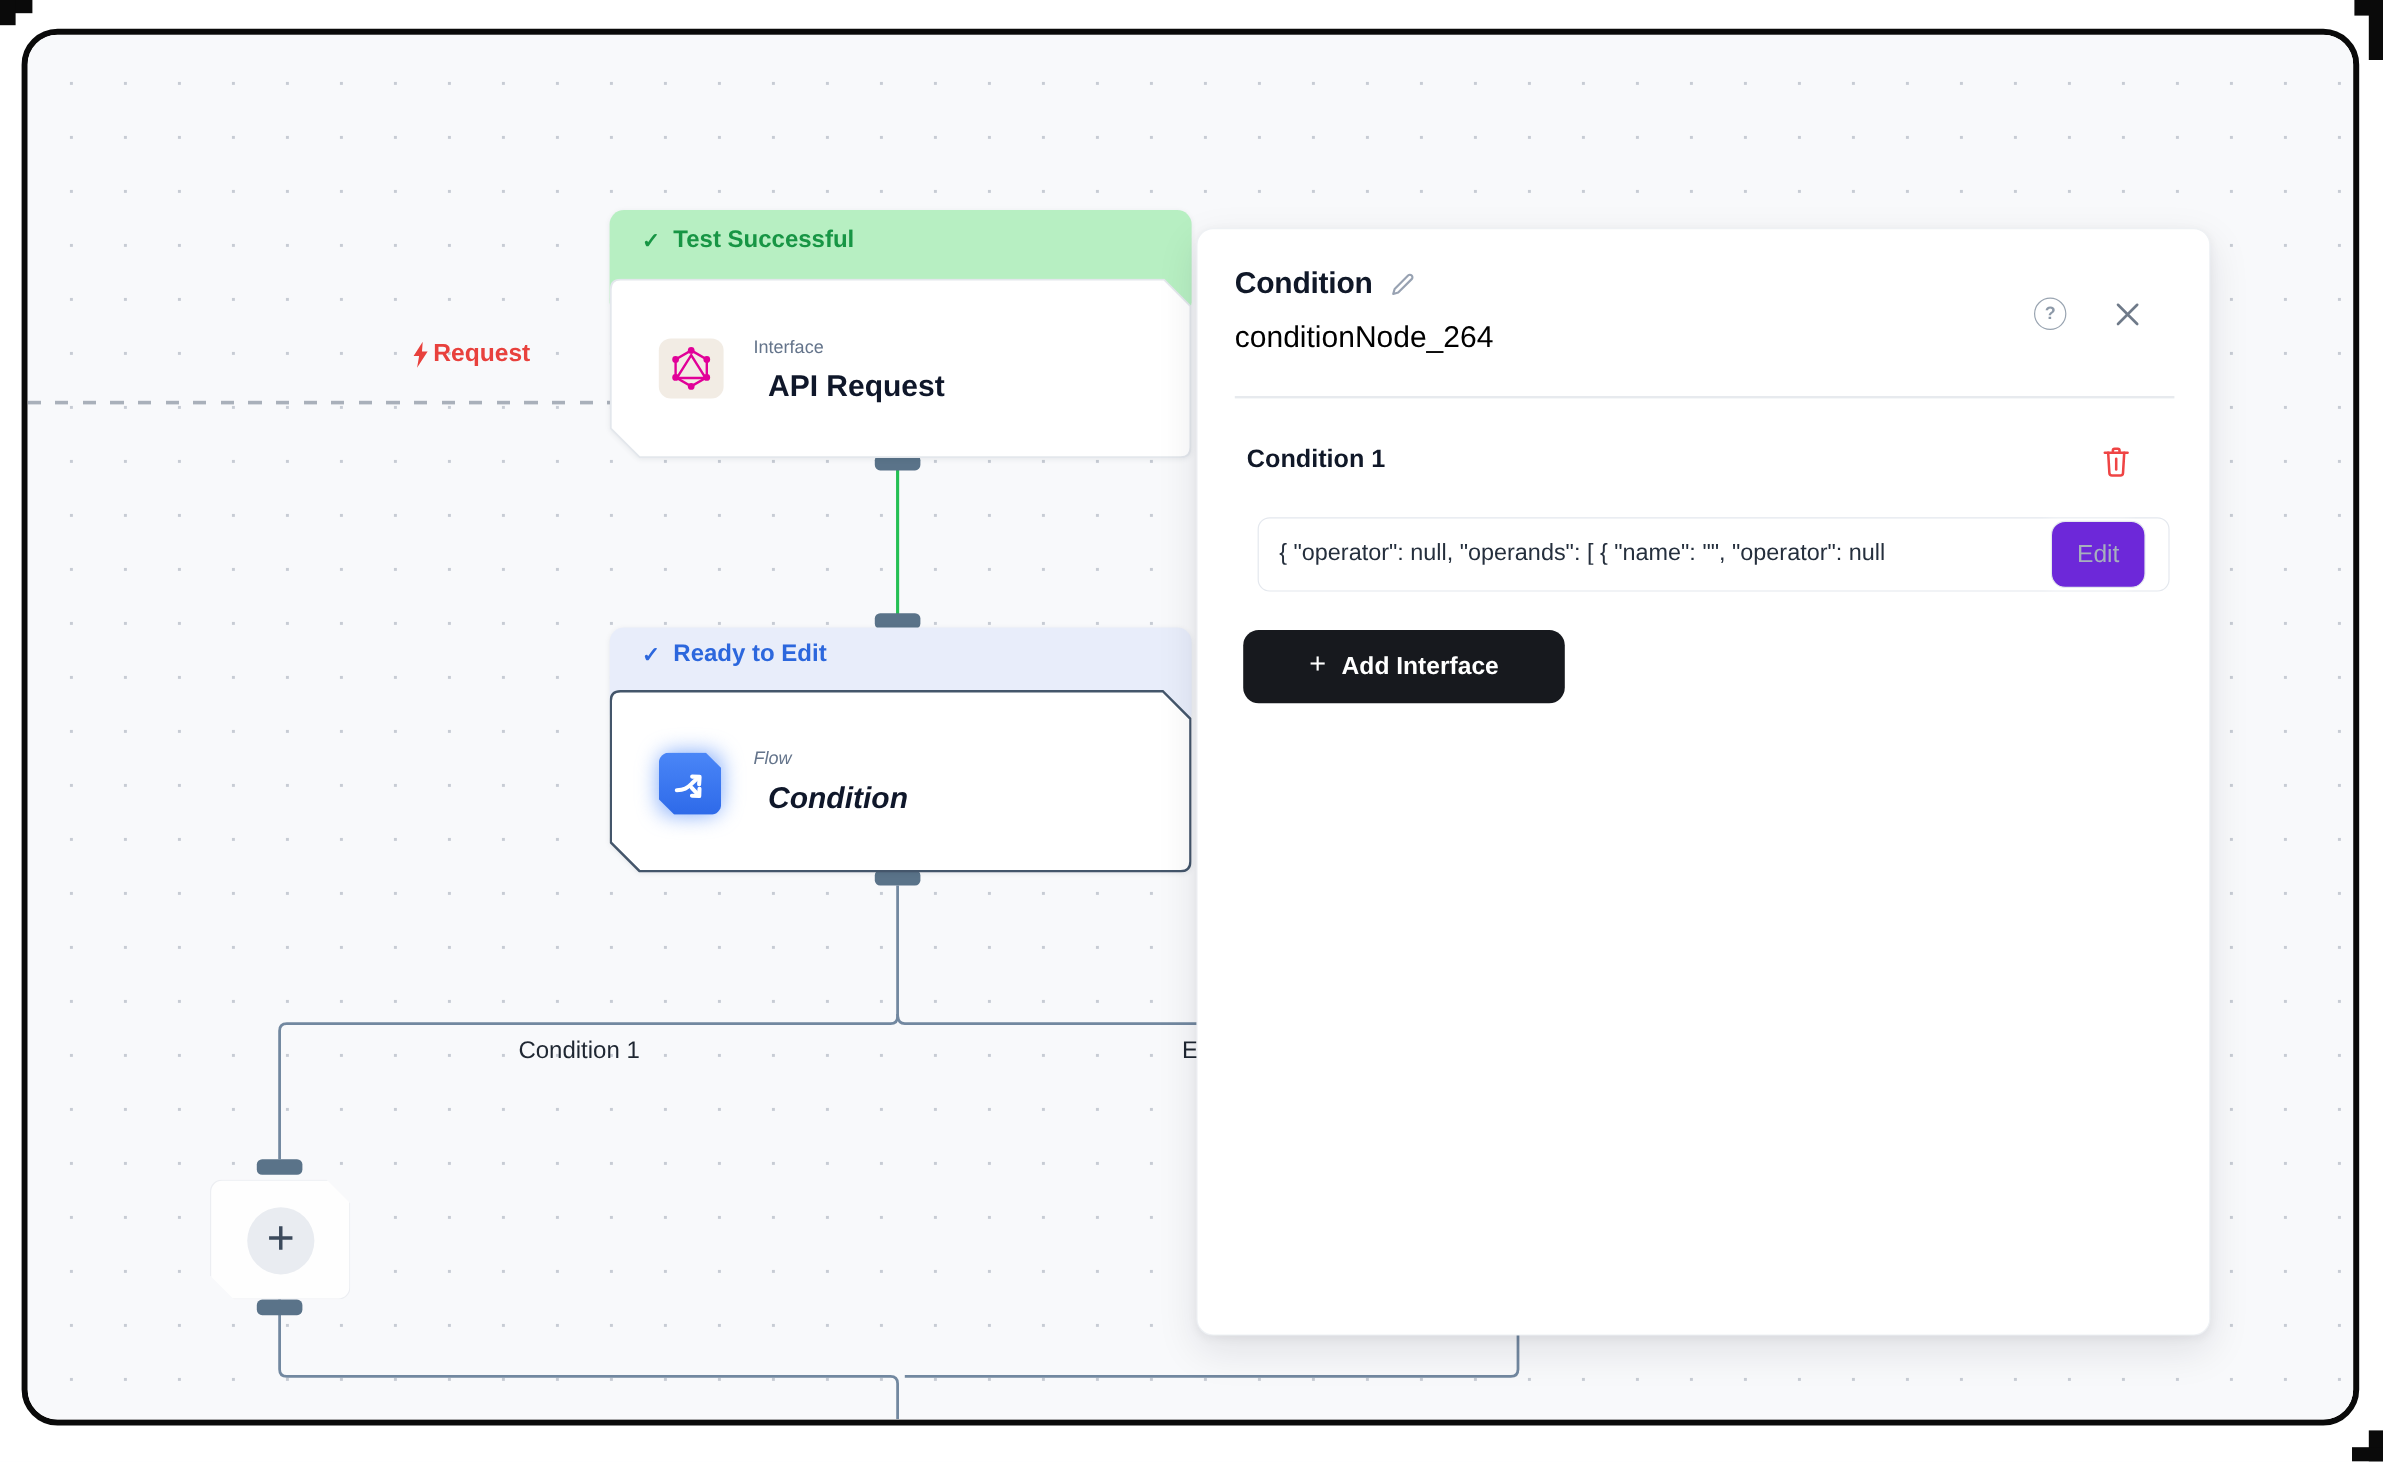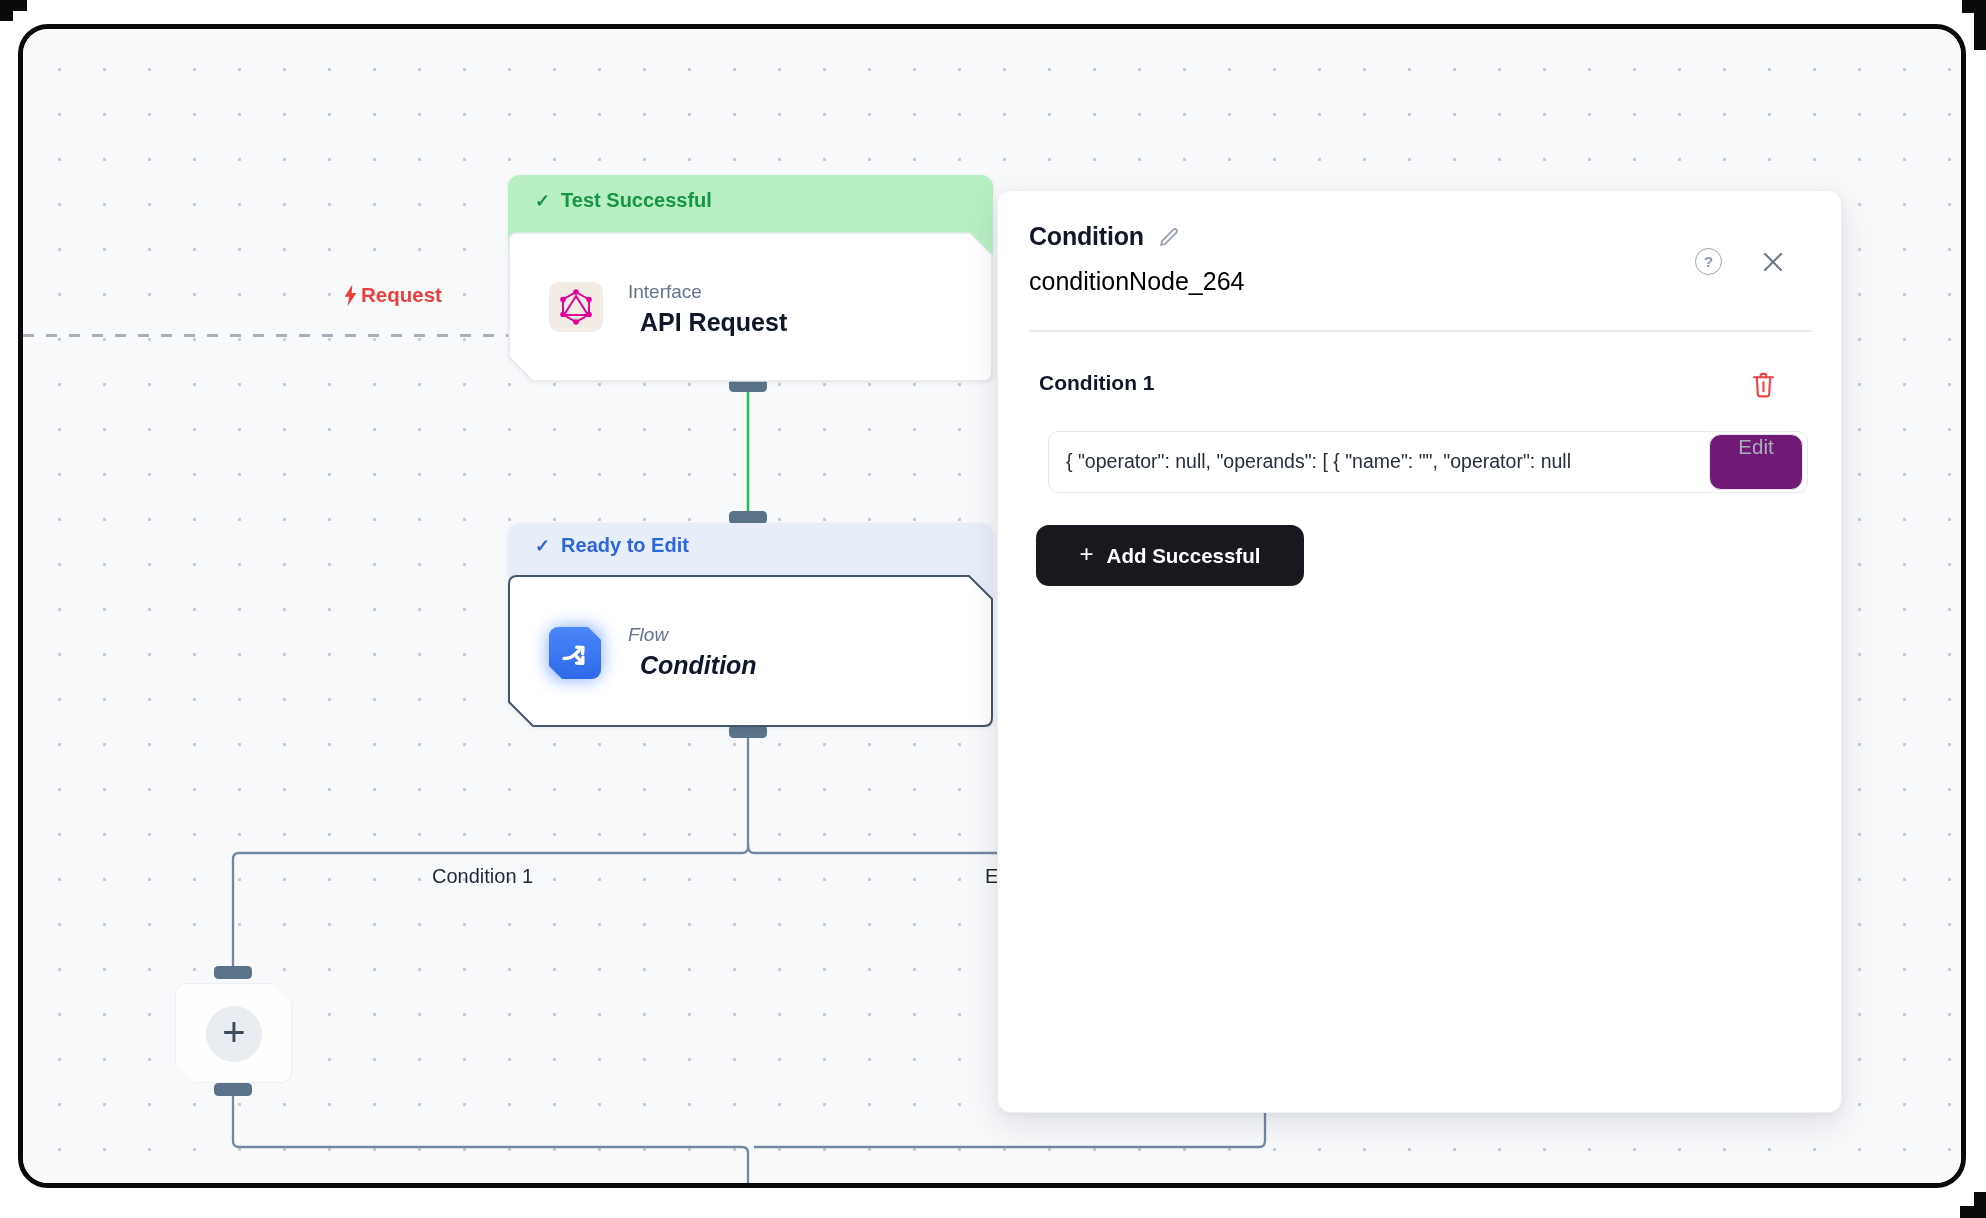--- a/index.html
+++ b/index.html
@@ -39,21 +39,21 @@
   .card-content { position:absolute; left:0; top:0; width:100%; height:100%; z-index:2; }
   .node-icon-box { position:absolute; left:41px; top:50px; width:54px; height:50px;
                    border-radius:10px; display:flex; align-items:center; justify-content:center; }
   .api-icon-box { background:#f2ece4; }
   .flow-icon-box { top:52px; width:52px; height:52px;
                    background:linear-gradient(180deg,#4a86f7,#2e6ae9);
                    clip-path:polygon(0 0, calc(100% - 13px) 0, 100% 13px, 100% 100%, 13px 100%, 0 calc(100% - 13px));
                    border-radius:9px; }
   .flow-glow { position:absolute; left:41px; top:52px; width:52px; height:52px;
                filter:blur(9px); background:rgba(84,140,248,.75); border-radius:12px; }
-  .node-cat   { position:absolute; left:120px; top:49px; font-size:19px; color:#64748b; }
+  .node-cat   { position:absolute; left:120px; top:49px; font-size:15px; color:#64748b; }
   .node-title { position:absolute; left:132px; top:76px; font-size:25px; font-weight:700; color:#0f172a; }
 
   
   .plus-node { position:absolute; left:152px; top:954px; width:117px; height:100px; z-index:4;
                background:#fefefe; border:1px solid #eceef2; border-radius:10px;
                clip-path:polygon(0 0, calc(100% - 20px) 0, 100% 20px, 100% 100%, 20px 100%, 0 calc(100% - 20px));
                cursor:pointer; }
   .plus-circle { position:absolute; left:30px; top:22px; width:56px; height:56px; border-radius:50%;
                  background:#e9ecf1; display:flex; align-items:center; justify-content:center;
                  font-size:40px; font-weight:300; color:#3c4a5c; line-height:1; padding-bottom:4px; }
@@ -75,23 +75,23 @@
                align-items:center; justify-content:center; cursor:pointer; }
   .close-btn { position:absolute; left:762px; top:58px; width:26px; height:26px; cursor:pointer; }
   .panel-subtitle { position:absolute; left:31px; top:76px; font-size:25px; color:#000000; }
   .panel-divider { position:absolute; left:31px; top:139px; width:783px; height:1.5px; background:#e7eaee; }
   .section-title { position:absolute; left:41px; top:180px; font-size:21px; font-weight:600; color:#101828; }
   .trash-btn { position:absolute; left:752px; top:179px; width:27px; height:29px; cursor:pointer; }
   .expr-field { position:absolute; left:50px; top:240px; width:760px; height:62px;
                 border:1.3px solid #e4e8ee; border-radius:10px; background:#fff; overflow:hidden;
                 white-space:nowrap; font-size:19.5px; color:#252f3d; line-height:59px;
                 padding-left:17px; cursor:text; }
-  .edit-btn { position:absolute; left:711px; top:243px; width:94px; height:56px; background:#701a75;
+  .edit-btn { position:absolute; left:711px; top:243px; width:79px; height:56px; background:#6d28d9;
               border:1.3px solid #e4e8ee; border-radius:12px; color:#a6b0bd; font-size:20.5px;
-              display:flex; align-items:flex-start; justify-content:center; cursor:pointer;
+              display:flex; align-items:center; justify-content:center; cursor:pointer;
               box-shadow:-8px 0 8px rgba(255,255,255,.85); }
   .add-btn { position:absolute; left:38px; top:334px; width:268px; height:61px; background:#17191e;
              border-radius:13px; color:#ffffff; font-size:20.5px; font-weight:600;
              display:flex; align-items:center; justify-content:center; gap:13px; cursor:pointer; }
   .add-btn .plus { font-size:24px; font-weight:400; line-height:1; padding-bottom:3px; }
 </style>
 </head>
 <body>
 
 <div class="mark" style="left:0;top:0;width:27px;height:11px;"></div>
@@ -216,18 +216,18 @@
 
       <div class="expr-field">
         <span>{ "operator": null, "operands": [ {   "name": "",   "operator": null</span>
       </div>
       <div class="edit-btn">
         <span>Edit</span>
       </div>
 
       <div class="add-btn">
         <span class="plus">+</span>
-        <span>Add Successful</span>
+        <span>Add Interface</span>
       </div>
     </div>
 
   </div>
 </div>
 
 </body></html>

